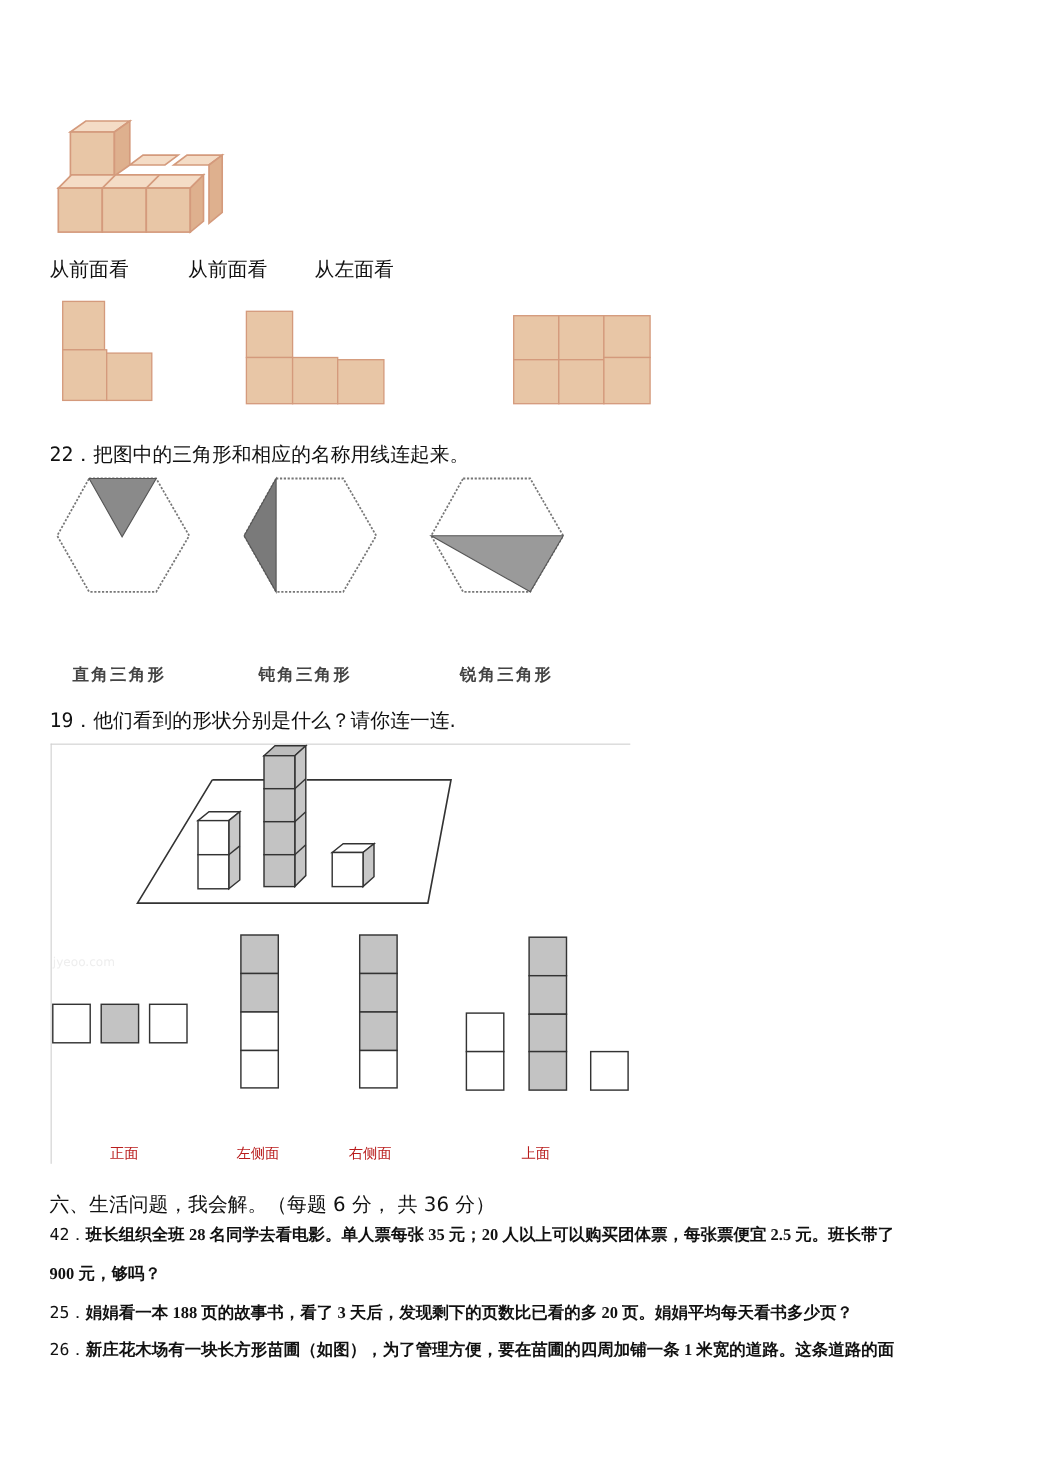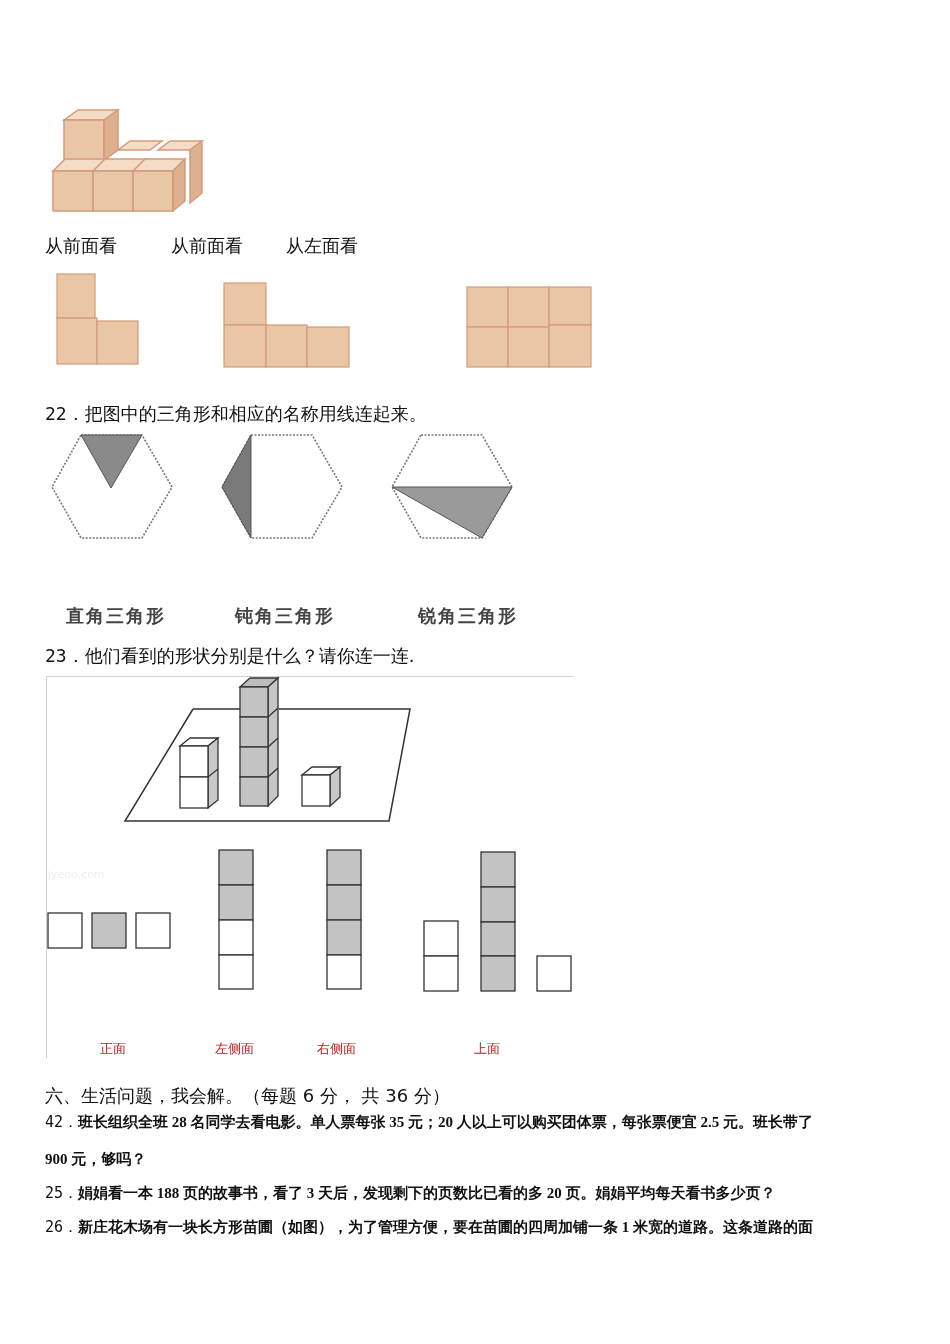--- a/index.html
+++ b/index.html
@@ -2,21 +2,21 @@
 <html><head>
 <meta charset="utf-8">
 <style>
   html, body { margin: 0; padding: 0; background: #ffffff; }
   body { width: 950px; height: 1344px; position: relative; overflow: hidden;
          font-family: "DejaVu Sans", "Liberation Sans", sans-serif; color: #111; }
   .abs { position: absolute; }
   .txt { font-size: 18px; white-space: nowrap; line-height: 20px; }
   .q { font-size: 15px; white-space: nowrap; line-height: 20px; font-weight: bold; font-family: "Liberation Serif", "DejaVu Serif", serif; }
   .qnum { font-family: "DejaVu Sans Mono", monospace; font-weight: normal; }
-  .label-light { font-size: 18px; color: #444; font-family: "DejaVu Serif", serif; letter-spacing: 2px; font-weight: bold; }
+  .label-light { font-size: 15px; color: #444; font-family: "DejaVu Serif", serif; letter-spacing: 2px; font-weight: bold; }
   .view-label { font-size: 13px; color: #b91c1c; font-family: "DejaVu Sans", sans-serif; }
   svg { position: absolute; overflow: visible; }
 </style>
 </head>
 <body>
 
 
 
 
 <svg style="left:50px;top:105px;" width="160" height="112" viewBox="0 0 160 112">
@@ -93,21 +93,21 @@
   <polygon points="31,2 92,2 122,54 92,105 31,105 2,54" fill="#fff" stroke="#777" stroke-width="1.6" stroke-dasharray="2,1.5"></polygon>
   <polygon points="2,54 122,54 92,105" fill="#9a9a9a" stroke="#555" stroke-width="1"></polygon>
 </svg>
 
 <div class="abs label-light" style="left:66px;top:604px;">直角三角形</div>
 <div class="abs label-light" style="left:235px;top:604px;">钝角三角形</div>
 <div class="abs label-light" style="left:418px;top:604px;">锐角三角形</div>
 
 
 <div class="abs txt" style="left:45px;top:646px;">
-  <span class="qnum">23．</span><span>他们看到的形状分别是什么？请你连一连.</span>
+  <span class="qnum">19．</span><span>他们看到的形状分别是什么？请你连一连.</span>
 </div>
 
 
 <div class="abs" style="left:46px;top:676px;width:527px;height:1px;background:#cfcfcf;"></div>
 <div class="abs" style="left:46px;top:676px;width:1px;height:382px;background:#cfcfcf;"></div>
 
 <svg style="left:120px;top:676px;" width="300" height="150" viewBox="0 0 300 150">
   <g stroke="#333" stroke-width="1.5" fill="none">
 
     <polyline points="73,33 5,145 269,145 290,33 159,33"></polyline>

